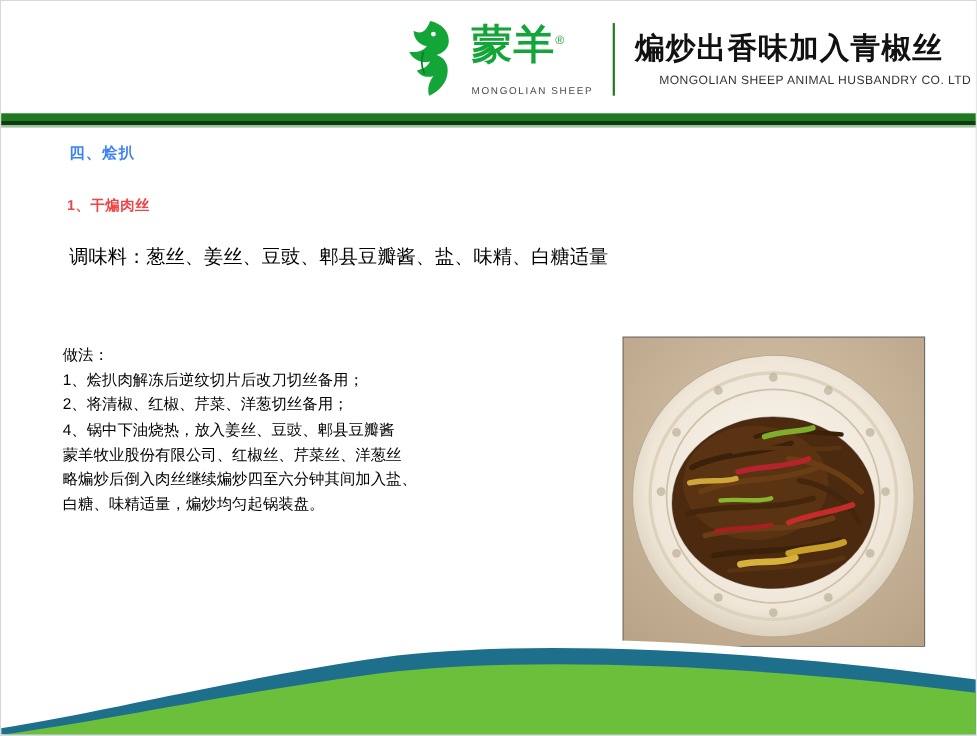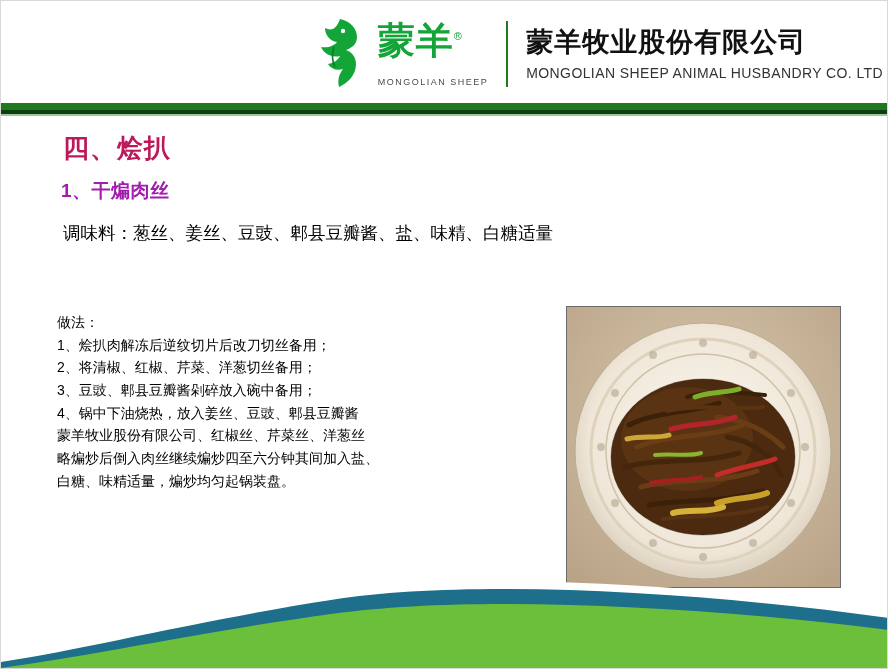--- a/index.html
+++ b/index.html
@@ -108,50 +108,51 @@
     height: 74px;
   }
   .company-cn {
     font-size: 27px;
     font-weight: bold;
     color: #111111;
     line-height: 1.15;
     letter-spacing: 1px;
   }
   .company-en {
-    font-size: 14px;
+    font-size: 11px;
     color: #333333;
     letter-spacing: 0.4px;
     margin-top: 6px;
+    margin-left: 22px;
   }
 
   
   .content {
     position: absolute;
     left: 0;
     top: 118px;
     width: 888px;
     height: 470px;
   }
   .section-title {
     position: absolute;
     left: 62px;
     top: 12px;
-    font-size: 26px;
+    font-size: 14px;
     font-weight: bold;
-    color: #be185d;
+    color: #3b82f6;
     letter-spacing: 1px;
   }
   .dish-title {
     position: absolute;
     left: 60px;
     top: 59px;
-    font-size: 19px;
+    font-size: 13px;
     font-weight: bold;
-    color: #a21caf;
+    color: #ef4444;
     letter-spacing: 0.5px;
   }
   .ingredients {
     position: absolute;
     left: 62px;
     top: 99px;
     width: 790px;
     font-size: 17.5px;
     color: #000000;
     line-height: 1.72;
@@ -210,21 +211,21 @@
       </div>
 
       <div class="logo-text">
         <div class="logo-cn"><span>蒙羊</span><span class="logo-reg">®</span></div>
         <div class="logo-en">MONGOLIAN SHEEP</div>
       </div>
 
       <div class="brand-divider"></div>
 
       <div class="company-block">
-        <div class="company-cn">蒙羊牧业股份有限公司</div>
+        <div class="company-cn">煸炒出香味加入青椒丝</div>
         <div class="company-en">MONGOLIAN SHEEP ANIMAL HUSBANDRY CO. LTD</div>
       </div>
     </div>
 
     <div class="header-rule-green"></div>
     <div class="header-rule-dark"></div>
     <div class="header-rule-thin"></div>
   </div>
 
   <div class="content">
@@ -234,21 +235,20 @@
     <div class="dish-title">1、干煸肉丝</div>
 
     <div class="ingredients">
       <div>调味料：葱丝、姜丝、豆豉、郫县豆瓣酱、盐、味精、白糖适量</div>
     </div>
 
     <div class="steps">
       <div>做法：</div>
       <div>1、烩扒肉解冻后逆纹切片后改刀切丝备用；</div>
       <div>2、将清椒、红椒、芹菜、洋葱切丝备用；</div>
-      <div>3、豆豉、郫县豆瓣酱剁碎放入碗中备用；</div>
       <div>4、锅中下油烧热，放入姜丝、豆豉、郫县豆瓣酱</div>
       <div>蒙羊牧业股份有限公司、红椒丝、芹菜丝、洋葱丝</div>
       <div>略煸炒后倒入肉丝继续煸炒四至六分钟其间加入盐、</div>
       <div>白糖、味精适量，煸炒均匀起锅装盘。</div>
     </div>
 
     <div class="photo">
       <svg width="273" height="280" viewBox="0 0 273 280" xmlns="http://www.w3.org/2000/svg">
         <defs>
           <radialGradient id="plateg" cx="50%" cy="46%" r="62%">

